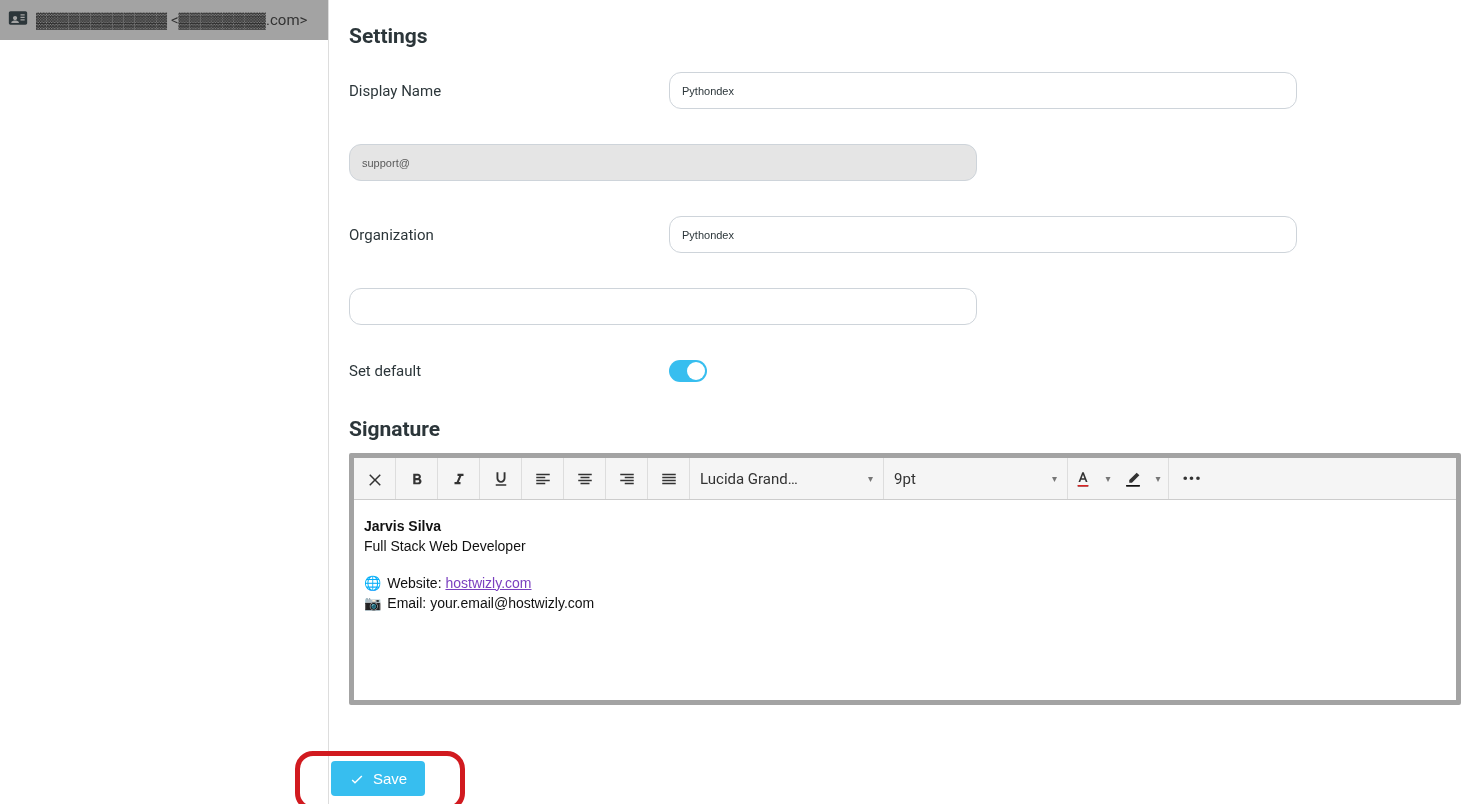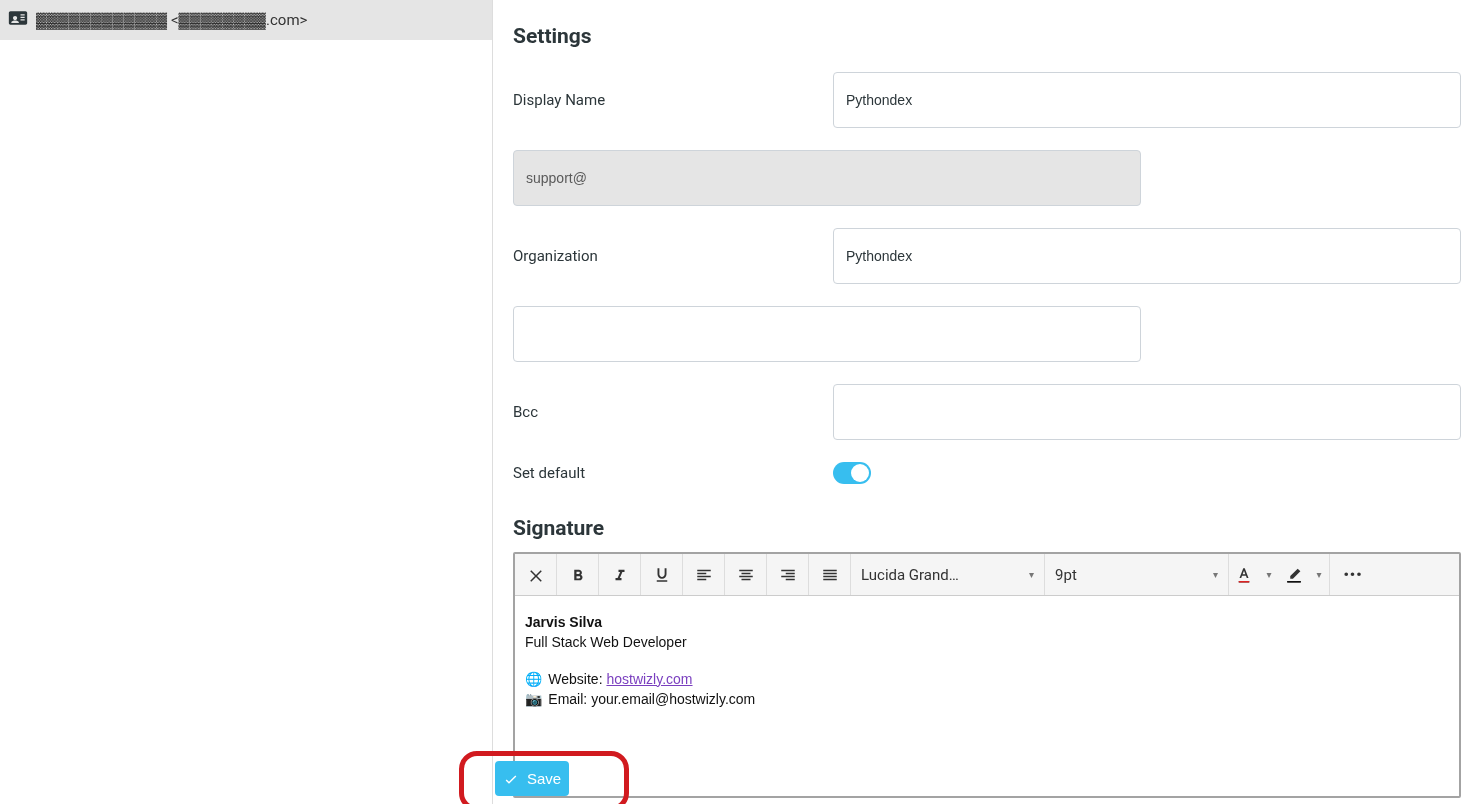--- a/index.html
+++ b/index.html
@@ -18,21 +18,21 @@
   .sidebar {
     width: 494px;
     border-right: 1px solid #ddd;
     background: #fff;
   }
   .identity-item {
     display: flex;
     align-items: center;
     gap: 8px;
     padding: 8px 8px;
-    background: #e5e5e5;
+    background: #a3a3a3;
     font-size: 15px;
     color: #333;
     cursor: pointer;
   }
   .identity-icon svg { width: 20px; height: 20px; fill: #2c363a; }
 
   
   .main {
     flex: 1;
     padding: 24px 10px 0 20px;
@@ -42,35 +42,35 @@
     font-size: 21px;
     font-weight: 700;
     color: #2c363a;
     margin-bottom: 24px;
   }
   h2.sig { margin-top: 32px; margin-bottom: 12px; }
 
   .form-row {
     display: flex;
     align-items: center;
-    margin-bottom: 22px;
+    margin-bottom: 35px;
   }
   .form-label {
     width: 320px;
     font-size: 15px;
     color: #2c363a;
   }
   .form-input {
     flex: 1;
     max-width: 628px;
-    height: 56px;
+    height: 37px;
     border: 1px solid #ced4da;
-    border-radius: 4px;
+    border-radius: 12px;
     padding: 0 12px;
-    font-size: 14px;
+    font-size: 11px;
     color: #2c363a;
     background: #fff;
   }
   .form-input:disabled {
     background: #e5e5e5;
     color: #5a5a5a;
   }
 
   
   .toggle {
@@ -86,23 +86,23 @@
     top: 2px;
     right: 2px;
     width: 18px;
     height: 18px;
     border-radius: 50%;
     background: #fff;
   }
 
   
   .editor {
-    border: 2px solid #a3a3a3;
+    border: 5px solid #a3a3a3;
     border-radius: 2px;
-    width: 948px;
+    width: 1112px;
   }
   .toolbar {
     display: flex;
     align-items: stretch;
     background: #f5f5f5;
     border-bottom: 1px solid #ccc;
     height: 42px;
   }
   .tb-btn, .tb-sep {
     display: flex;
@@ -189,21 +189,21 @@
     height: 60px;
     border: 5px solid #d11a1f;
     border-radius: 18px;
     pointer-events: none;
   }
   .save-btn {
     background: #37beef;
     color: #fff;
     border: none;
     border-radius: 4px;
-    padding: 9px 8px;
+    padding: 9px 18px;
     font-size: 15px;
     display: inline-flex;
     align-items: center;
     gap: 8px;
     cursor: pointer;
     margin-left: 22px;
   }
   .save-btn svg { width: 16px; height: 16px; fill: #fff; }
 </style>
 </head>
@@ -235,24 +235,20 @@
 
   <div class="form-row">
     <div class="form-label">Organization</div>
     <input class="form-input" type="text" value="Pythondex" style="">
   </div>
 
   <div class="form-row">
     <input class="form-input" type="text" value="" style="">
   </div>
 
-  <div class="form-row">
-    <div class="form-label">Bcc</div>
-    <input class="form-input" type="text" value="" style="">
-  </div>
 
   <div class="form-row">
     <div class="form-label">Set default</div>
     <div class="toggle">
       <div class="knob"></div>
     </div>
   </div>
 
   <h2 class="sig">Signature</h2>
 

